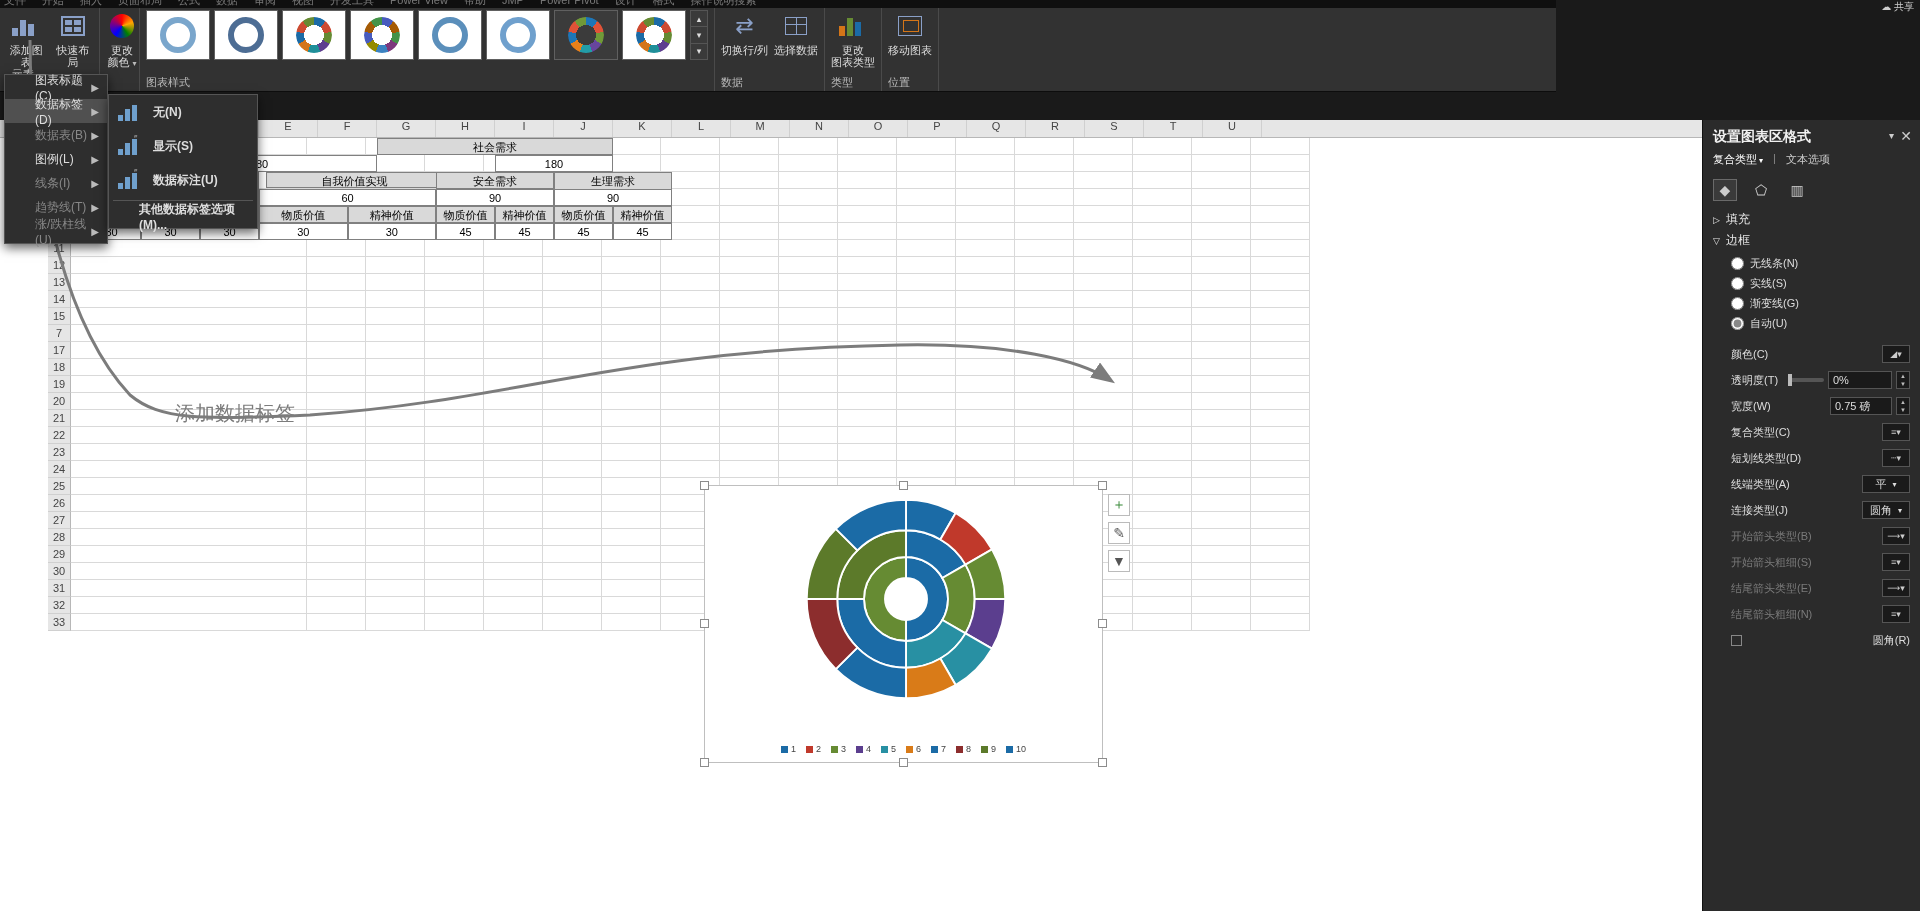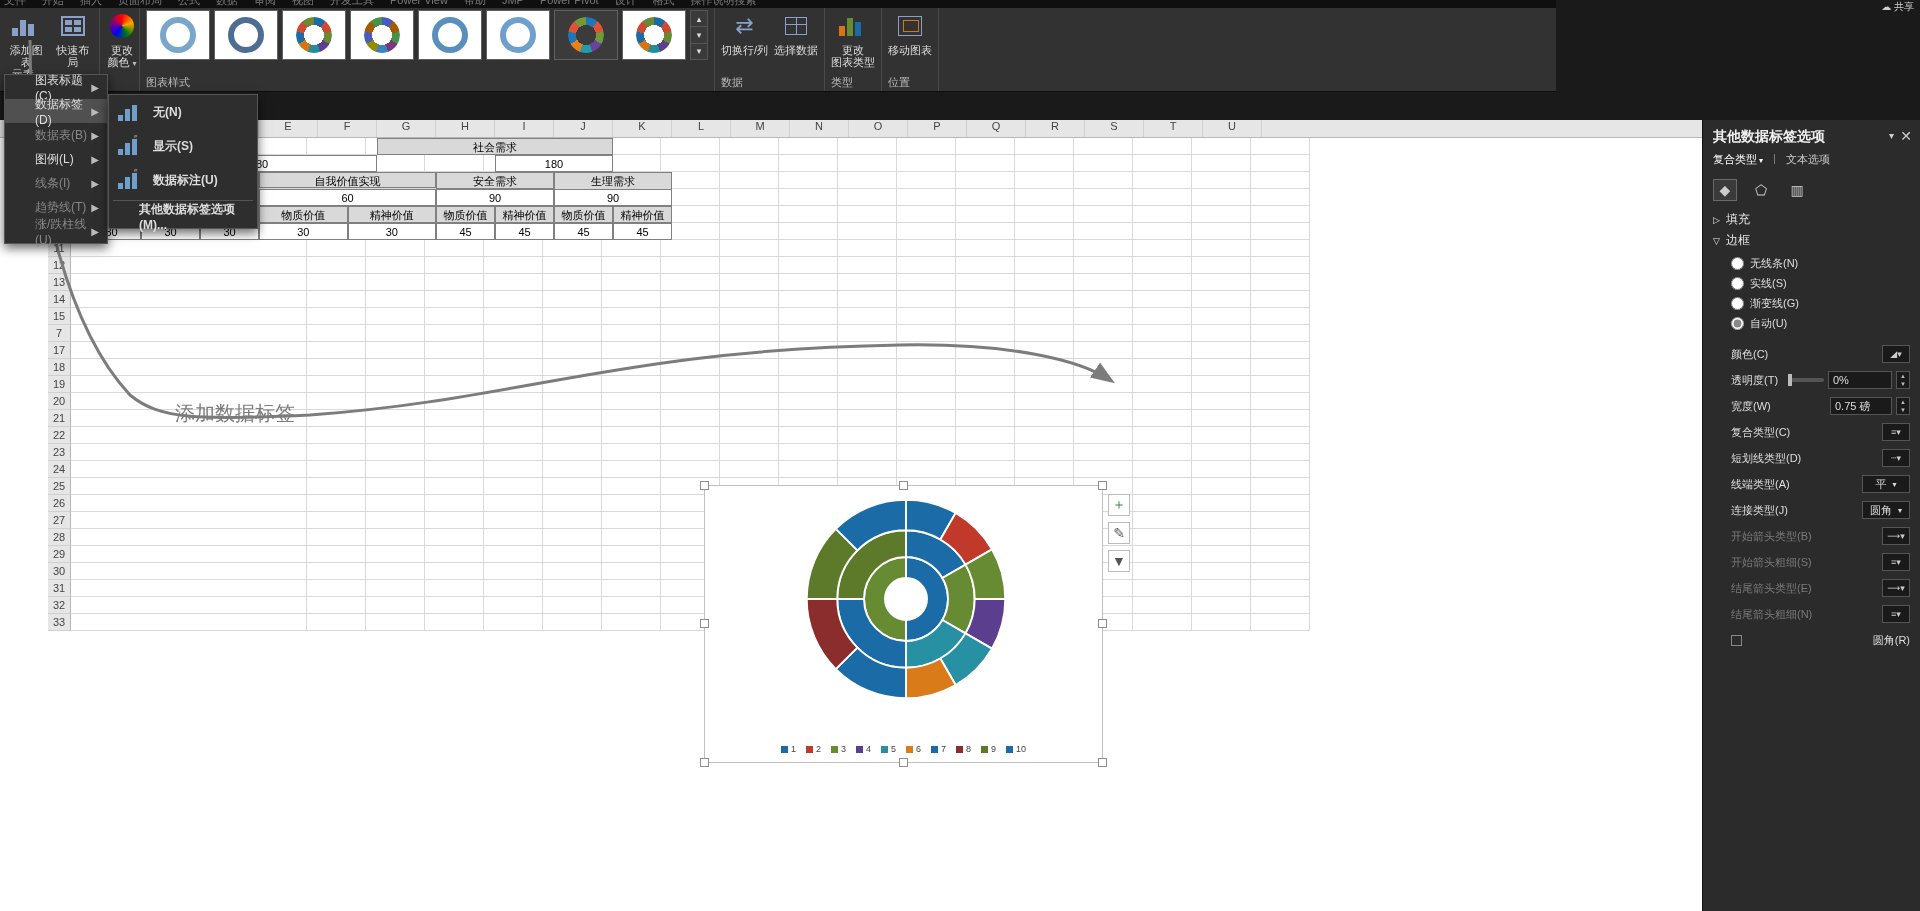--- a/index.html
+++ b/index.html
@@ -930,21 +930,21 @@
         <div class="cell"></div>
       </div>
     </div>
 
   <div id="mergetable">
       <div class="merge header-cell" style="left: 377px; top: 18px; width: 236px; height: 17px;">社会需求</div>
       <div class="merge" style="left: 141px; top: 35px; width: 236px; height: 17px;">180</div>
       <div class="merge" style="left: 495px; top: 35px; width: 118px; height: 17px;">180</div>
       <div class="merge header-cell" style="left: 23px; top: 52px; width: 118px; height: 17px;">爱与归属</div>
       <div class="merge header-cell" style="left: 141px; top: 52px; width: 118px; height: 17px;">尊重需求</div>
-      <div class="merge header-cell" style="left: 259px; top: 52px; width: 177px; height: 16px;">自我价值实现</div>
+      <div class="merge header-cell" style="left: 266px; top: 52px; width: 177px; height: 16px;">自我价值实现</div>
       <div class="merge header-cell" style="left: 436px; top: 52px; width: 118px; height: 17px;">安全需求</div>
       <div class="merge header-cell" style="left: 554px; top: 52px; width: 118px; height: 21px;">生理需求</div>
       <div class="merge" style="left: 23px; top: 69px; width: 118px; height: 17px;">60</div>
       <div class="merge" style="left: 141px; top: 69px; width: 118px; height: 17px;">60</div>
       <div class="merge" style="left: 259px; top: 69px; width: 177px; height: 17px;">60</div>
       <div class="merge" style="left: 436px; top: 69px; width: 118px; height: 17px;">90</div>
       <div class="merge" style="left: 554px; top: 69px; width: 118px; height: 17px;">90</div>
       <div class="merge header-cell" style="left: 23px; top: 86px; width: 59px; height: 17px;">物质价值</div>
       <div class="merge header-cell" style="left: 82px; top: 86px; width: 59px; height: 17px;">精神价值</div>
       <div class="merge header-cell" style="left: 141px; top: 86px; width: 59px; height: 17px;">物质价值</div>
@@ -1023,21 +1023,21 @@
       <marker id="ah" markerWidth="10" markerHeight="10" refX="6" refY="3" orient="auto">
         <path d="M0,0 L0,6 L8,3 z" fill="#7c7c7c"></path>
       </marker>
     </defs>
   <path d="M 30 40 C 30 160, 60 320, 130 395 C 160 420, 200 420, 310 415 C 520 400, 620 350, 900 345 C 1010 343, 1080 360, 1110 380" stroke="#7c7c7c" stroke-width="3" fill="none" marker-end="url(#ah)"></path>
 </svg>
 
 <div id="panel">
   <span class="popout">▾</span>
   <span class="pclose">✕</span>
-  <h3>其他数据标签选项</h3>
+  <h3>设置图表区格式</h3>
   <div class="ptabs">
     <span class="on"><span>复合类型</span><span class="dd">▾</span></span>
     <span style="color:#888">|</span>
     <span>文本选项</span>
   </div>
   <div class="picons">
     <div class="pi on">◆</div>
     <div class="pi">⬠</div>
     <div class="pi">▥</div>
   </div>

